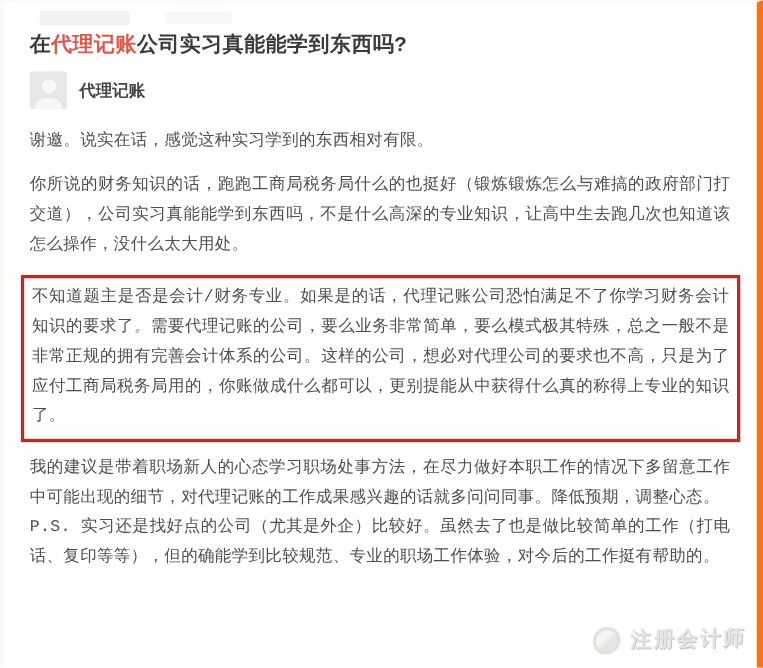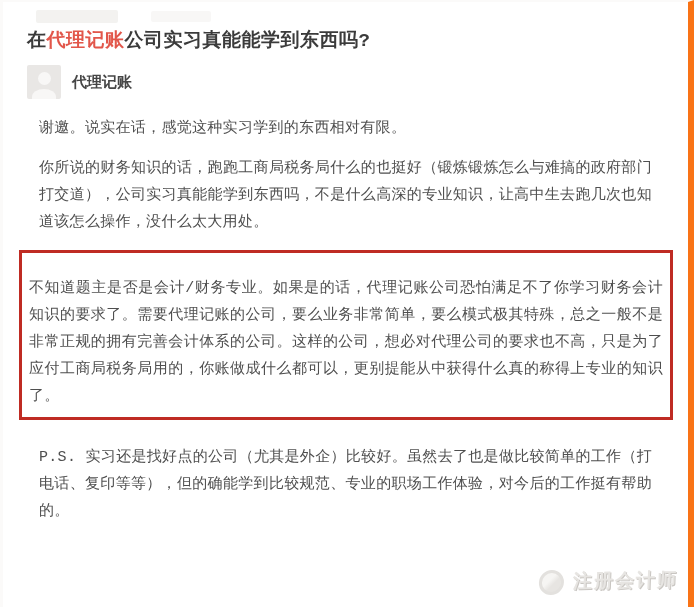--- a/index.html
+++ b/index.html
@@ -35,27 +35,27 @@
     background:#f8f7f6;border-radius:50%;
   }
   .avatar .torso{
     position:absolute;left:50%;bottom:-6px;width:24px;height:16px;margin-left:-12px;
     background:#f8f7f6;border-radius:50% 50% 0 0;
   }
   .author-name{font-size:15px;font-weight:bold;color:#464646;}
   .para{
     font-size:15px;line-height:27px;color:#4f4f4f;
     text-align:justify;letter-spacing:.3px;
-    margin:0 12px 13px;
+    margin:0 0 13px;
   }
   .para.tight{margin-bottom:0;}
   .hl-box{
     border:3px solid #bf2b23;
-    margin:14px -9px 24px -8px;
-    padding:22px 7px 7px;
+    margin:14px -9px 10px -8px;
+    padding:4px 7px 7px;
   }
   .hl-box .para{margin:0;}
   .watermark{
     position:absolute;right:10px;bottom:13px;
     display:flex;align-items:center;gap:9px;
     color:#dedcd9;
     transform:skewX(-3deg) rotate(-1deg);
     user-select:none;
   }
   .wm-logo{
@@ -88,20 +88,21 @@
       <div class="author-name">代理记账</div>
     </div>
 
     <p class="para">谢邀。说实在话，感觉这种实习学到的东西相对有限。</p>
     <p class="para">你所说的财务知识的话，跑跑工商局税务局什么的也挺好（锻炼锻炼怎么与难搞的政府部门打交道），公司实习真能能学到东西吗，不是什么高深的专业知识，让高中生去跑几次也知道该怎么操作，没什么太大用处。</p>
 
     <div class="hl-box">
       <p class="para">不知道题主是否是会计/财务专业。如果是的话，代理记账公司恐怕满足不了你学习财务会计知识的要求了。需要代理记账的公司，要么业务非常简单，要么模式极其特殊，总之一般不是非常正规的拥有完善会计体系的公司。这样的公司，想必对代理公司的要求也不高，只是为了应付工商局税务局用的，你账做成什么都可以，更别提能从中获得什么真的称得上专业的知识了。</p>
     </div>
 
+    <p class="para tight">我的建议是带着职场新人的心态学习职场处事方法，在尽力做好本职工作的情况下多留意工作中可能出现的细节，对代理记账的工作成果感兴趣的话就多问问同事。降低预期，调整心态。</p>
     <p class="para tight">P.S. 实习还是找好点的公司（尤其是外企）比较好。虽然去了也是做比较简单的工作（打电话、复印等等），但的确能学到比较规范、专业的职场工作体验，对今后的工作挺有帮助的。</p>
 
   </div>
 
   <div class="watermark">
     <div class="wm-logo"></div>
     <div class="wm-text">注册会计师</div>
   </div>
 
 </div>

